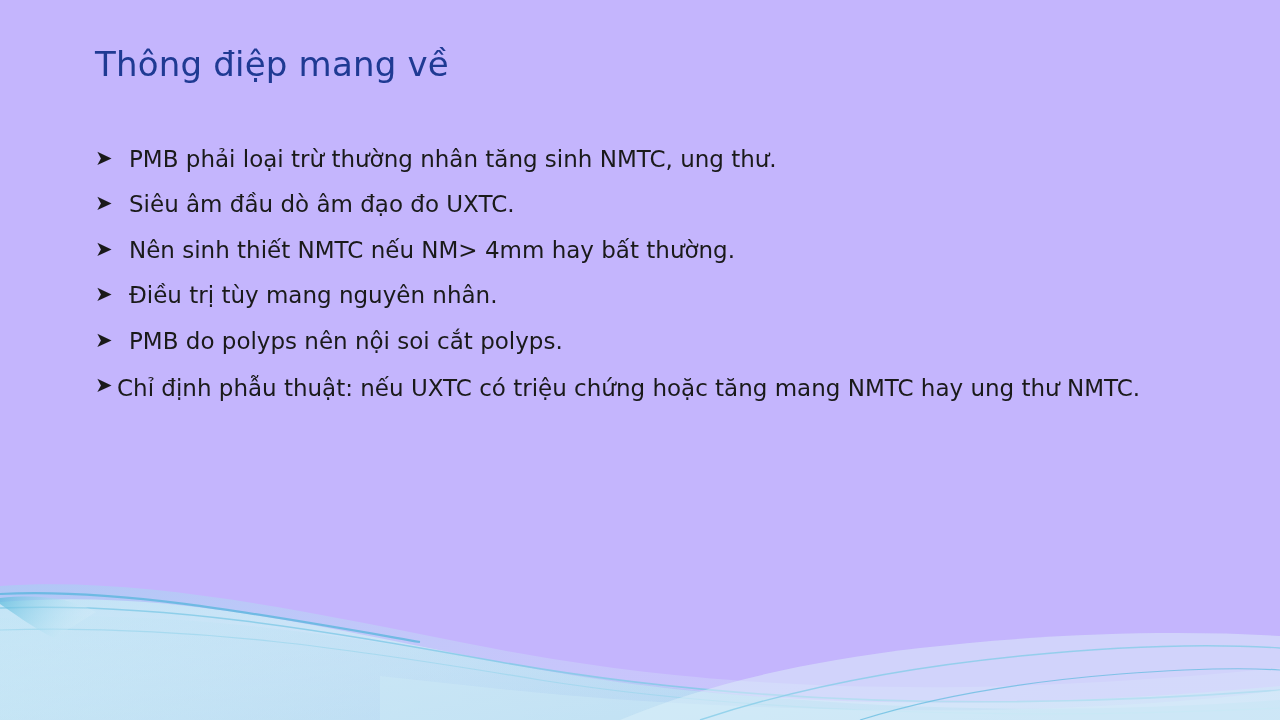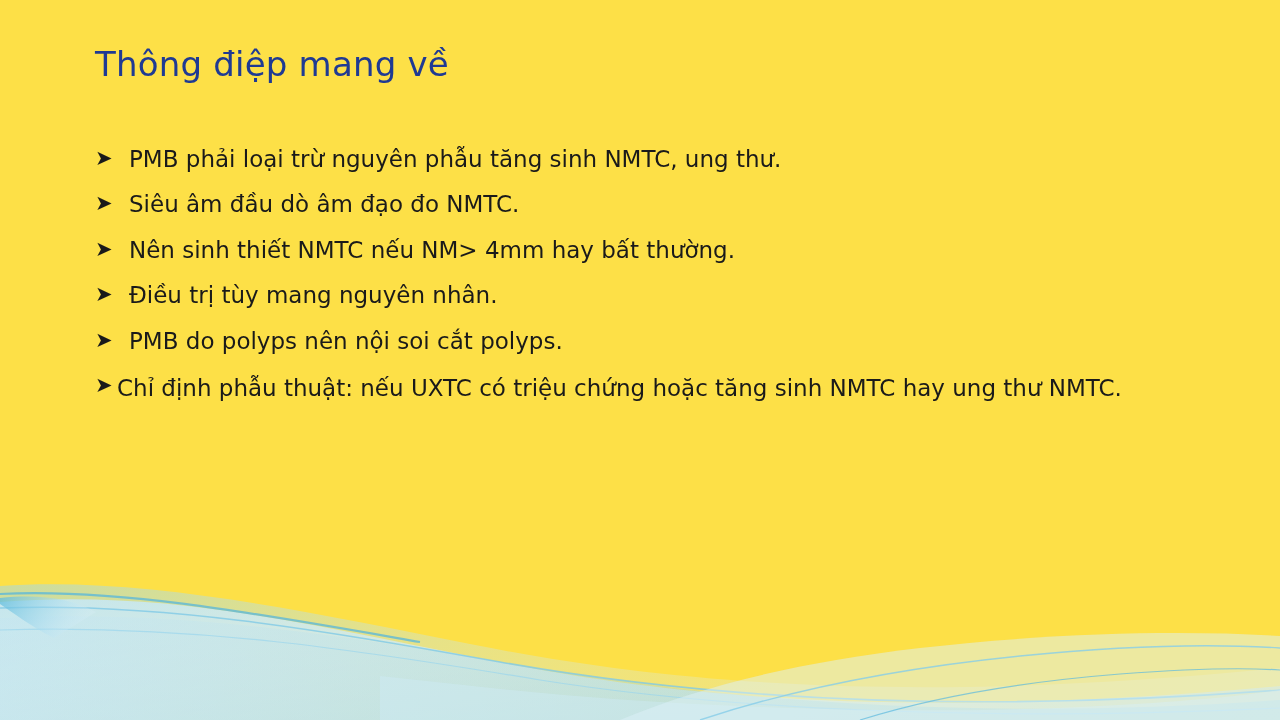--- a/index.html
+++ b/index.html
@@ -10,21 +10,21 @@
   body {
     width: 1280px;
     height: 720px;
     overflow: hidden;
     font-family: "DejaVu Sans", sans-serif;
   }
   .slide {
     position: relative;
     width: 1280px;
     height: 720px;
-    background: #fde047;
+    background: #c4b5fd;
     overflow: hidden;
   }
   .slide-decoration {
     position: absolute;
     left: 0;
     bottom: 0;
     width: 1280px;
     height: 230px;
     pointer-events: none;
   }
@@ -75,46 +75,46 @@
 <body>
 
 <div class="slide">
 
   <div class="slide-title">Thông điệp mang về</div>
 
   <div class="body-block">
 
     <div class="bullet-row">
       <span class="bullet-marker">➤</span>
-      <span class="bullet-text">PMB phải loại trừ nguyên phẫu tăng sinh NMTC,  ung thư.</span>
+      <span class="bullet-text">PMB phải loại trừ thường nhân tăng sinh NMTC,  ung thư.</span>
     </div>
 
     <div class="bullet-row">
       <span class="bullet-marker">➤</span>
-      <span class="bullet-text">Siêu âm đầu dò âm đạo đo NMTC.</span>
+      <span class="bullet-text">Siêu âm đầu dò âm đạo đo UXTC.</span>
     </div>
 
     <div class="bullet-row">
       <span class="bullet-marker">➤</span>
       <span class="bullet-text">Nên sinh thiết  NMTC nếu NM&gt; 4mm hay bất thường.</span>
     </div>
 
     <div class="bullet-row">
       <span class="bullet-marker">➤</span>
       <span class="bullet-text">Điều trị tùy mang nguyên nhân.</span>
     </div>
 
     <div class="bullet-row">
       <span class="bullet-marker">➤</span>
       <span class="bullet-text">PMB do polyps nên nội soi cắt polyps.</span>
     </div>
 
     <div class="bullet-row wrapped">
       <span class="bullet-marker narrow">➤</span>
-      <span class="bullet-text">Chỉ định phẫu thuật: nếu UXTC có triệu chứng hoặc tăng sinh NMTC hay ung thư NMTC.</span>
+      <span class="bullet-text">Chỉ định phẫu thuật: nếu UXTC có triệu chứng hoặc tăng mang NMTC hay ung thư NMTC.</span>
     </div>
 
   </div>
 
   <svg class="slide-decoration" viewBox="0 0 1280 230" preserveAspectRatio="none" xmlns="http://www.w3.org/2000/svg">
     <defs>
       <linearGradient id="g1" x1="0" y1="0" x2="1" y2="0.4">
         <stop offset="0%" stop-color="#9ed8ef" stop-opacity="0.95"></stop>
         <stop offset="55%" stop-color="#cbe9f6" stop-opacity="0.6"></stop>
         <stop offset="100%" stop-color="#e8f5fb" stop-opacity="0.35"></stop>

